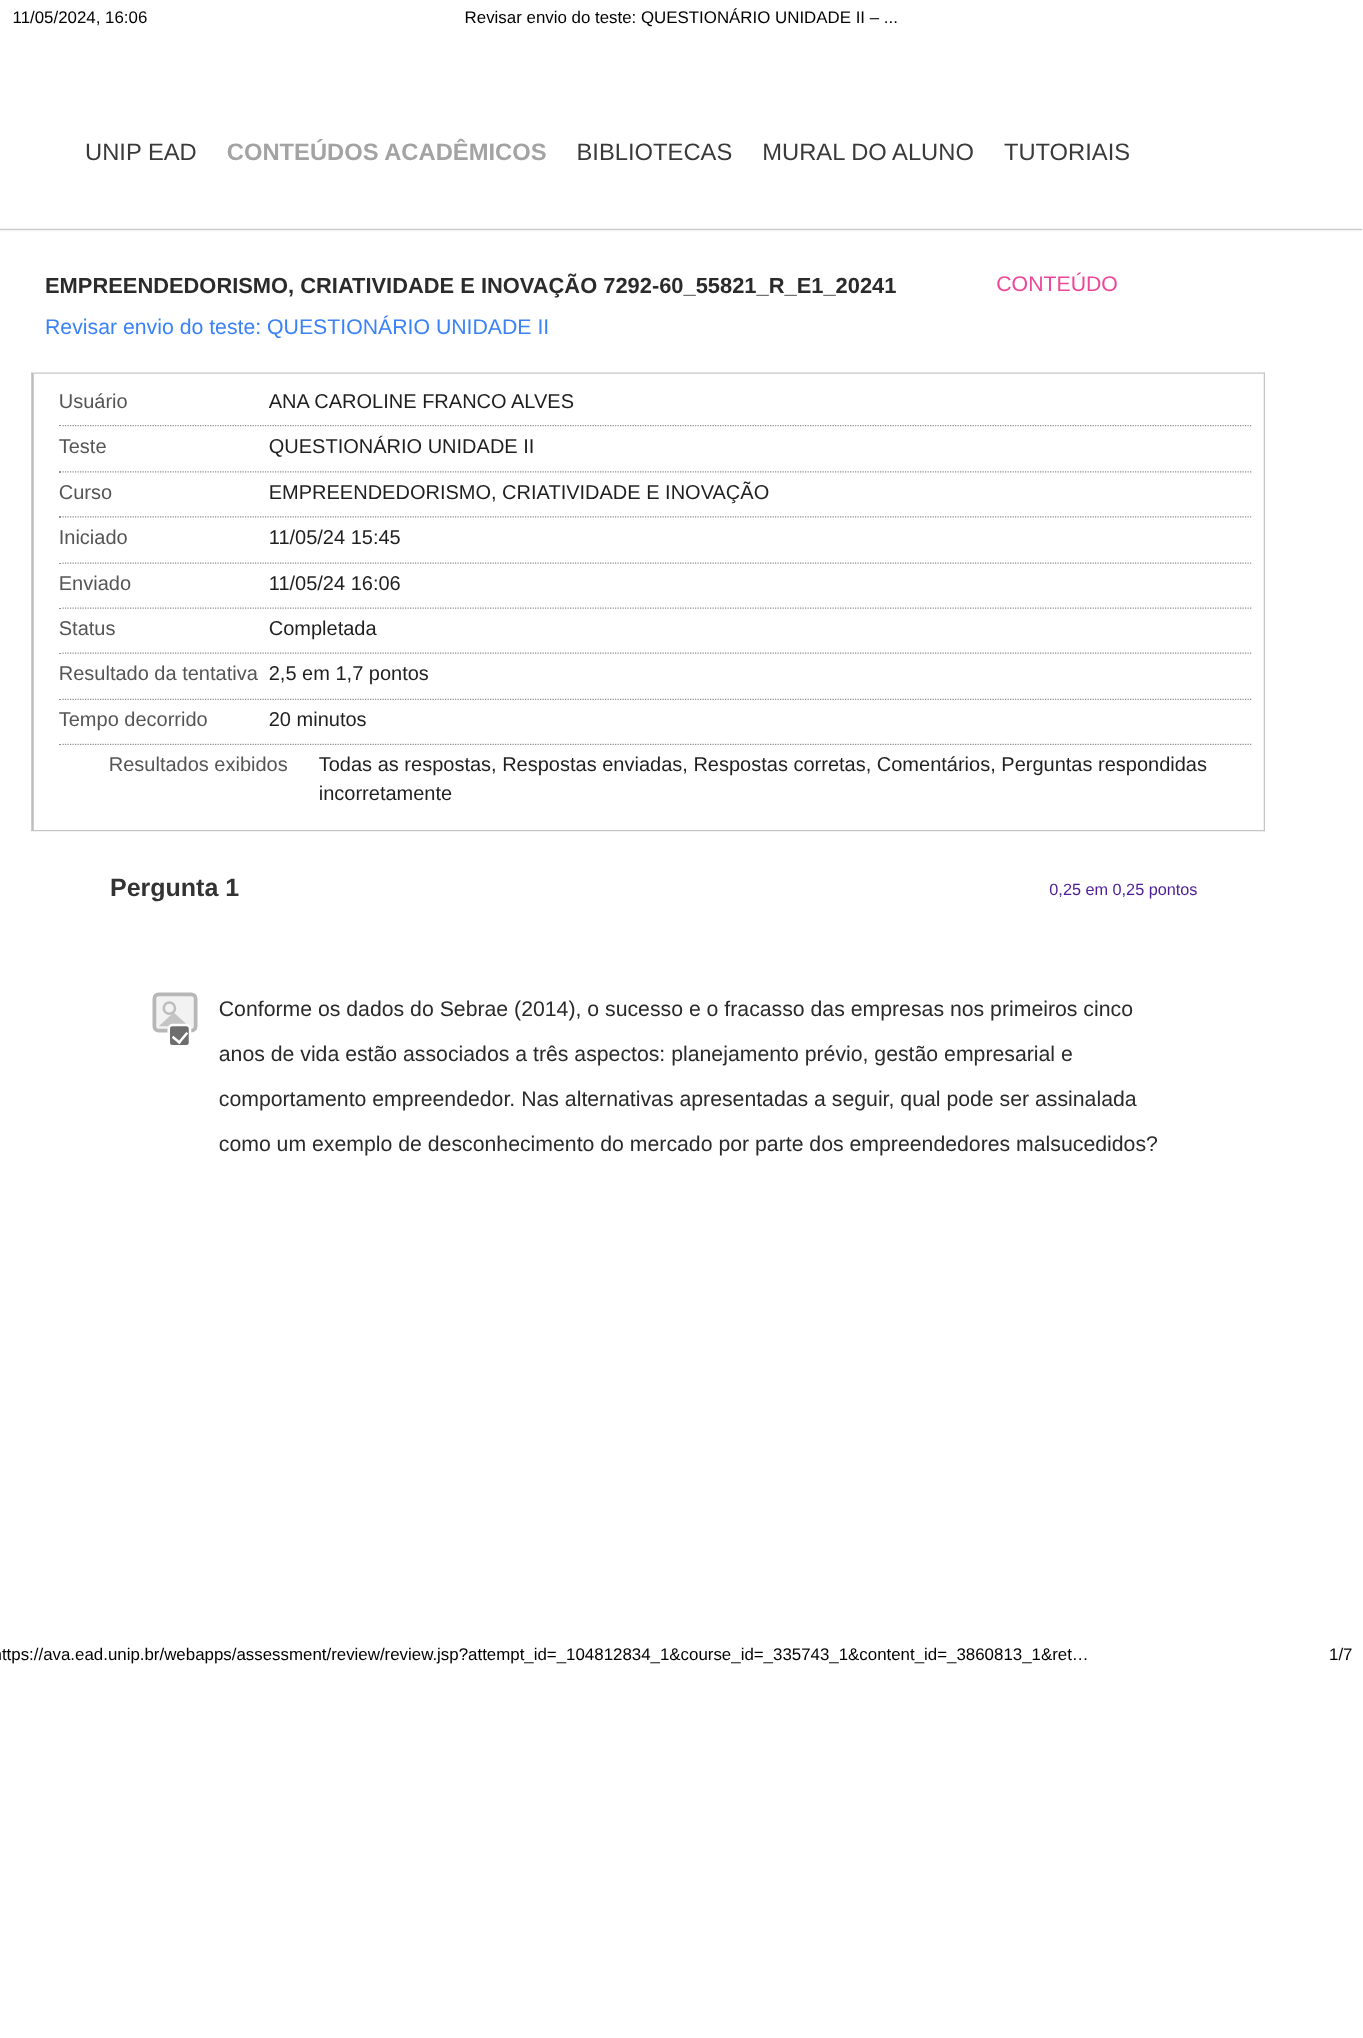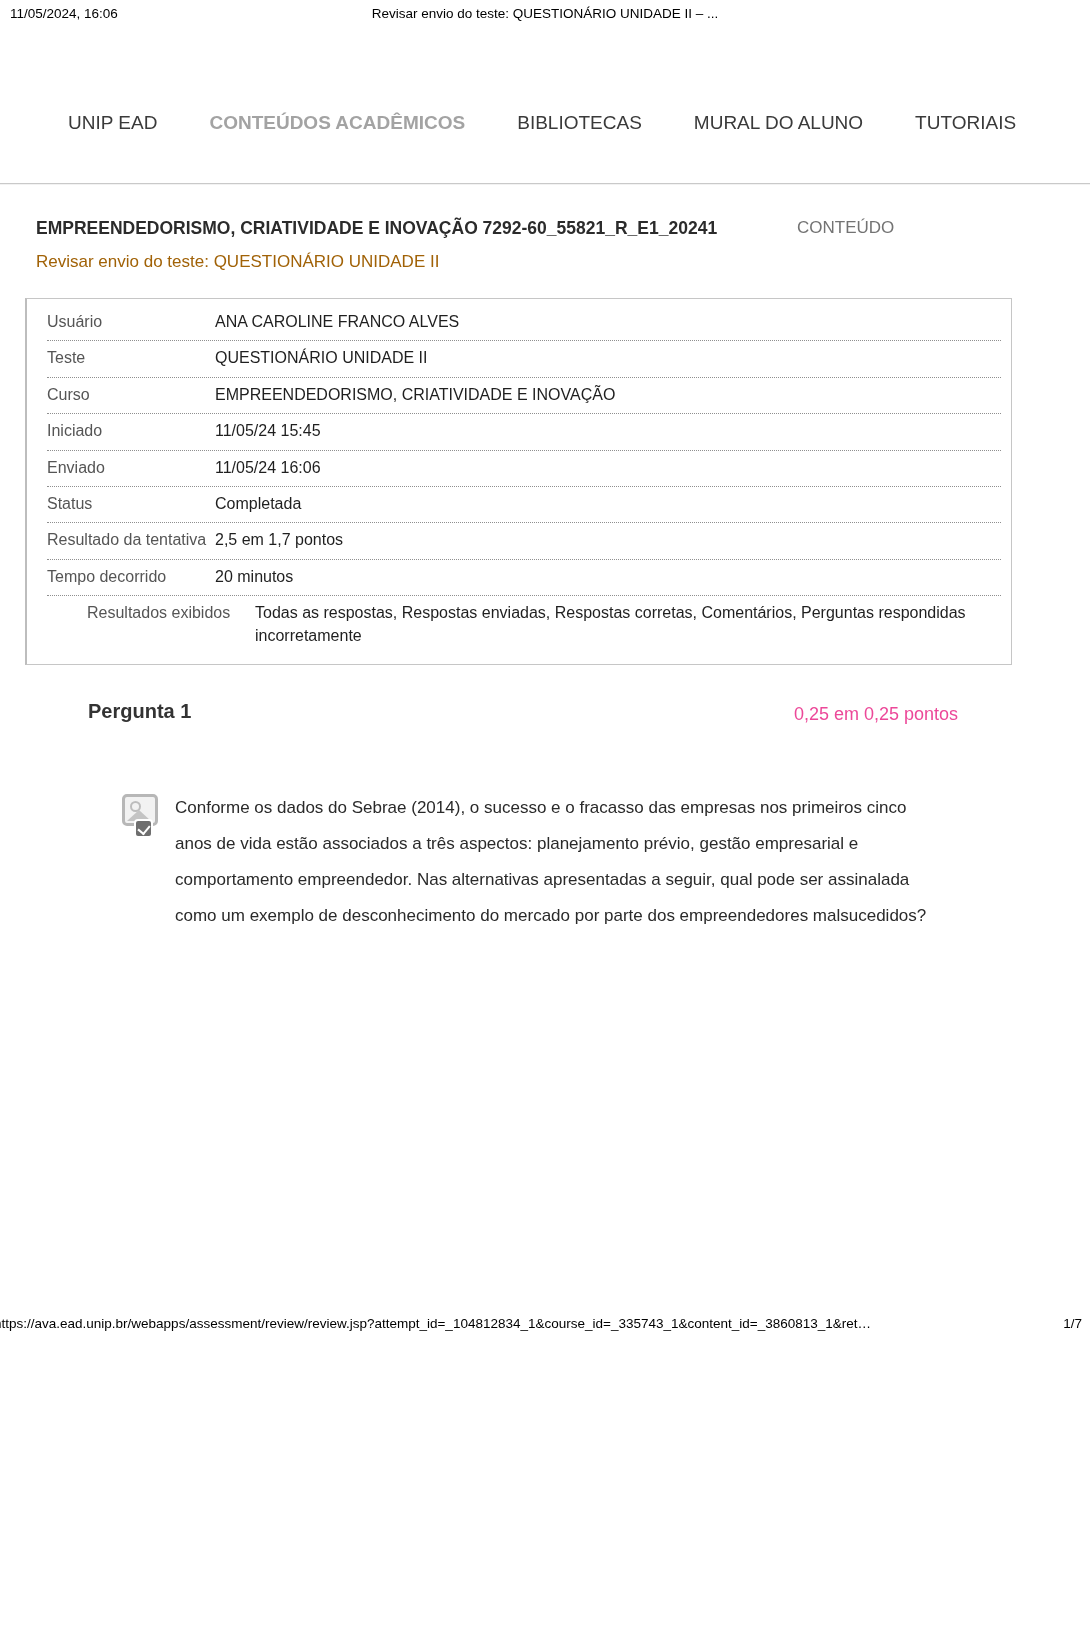--- a/index.html
+++ b/index.html
@@ -26,21 +26,21 @@
   }
   .print-header .ph-date { position: absolute; left: 0; top: 0; }
   .print-header .ph-title { position: absolute; left: 0; right: 0; top: 0; text-align: center; }
 
   
   .nav {
     position: absolute;
     top: 112px; left: 68px; right: 40px;
     display: flex;
     align-items: center;
-    gap: 52px;
+    gap: 24px;
     font-size: 19px;
     color: #3a3a3a;
     white-space: nowrap;
   }
   .nav .nav-item { cursor: pointer; }
   .nav .nav-item.active { color: #a3a3a3; font-weight: bold; }
 
   .top-divider {
     position: absolute;
     top: 183px; left: 0; right: 0;
@@ -57,28 +57,28 @@
   .course-title {
     font-size: 17.5px;
     font-weight: bold;
     color: #2b2b2b;
   }
   .content-link {
     position: absolute;
     left: 761px; top: 0;
     font-size: 17px;
     font-weight: normal;
-    color: #737373;
+    color: #ec4899;
     cursor: pointer;
   }
   .subtitle {
     position: absolute;
     top: 252px; left: 36px;
     font-size: 17px;
-    color: #a16207;
+    color: #3b82f6;
   }
 
   
   .summary-box {
     position: absolute;
     top: 298px; left: 25px;
     width: 987px;
     border: 1px solid #c6c6c6;
     border-left: 2px solid #bdbdbd;
     background: #ffffff;
@@ -107,22 +107,22 @@
     height: 26px;
   }
   .question-title {
     font-size: 20px;
     font-weight: bold;
     color: #333333;
   }
   .question-points {
     position: absolute;
     right: 0; top: 4px;
-    font-size: 18px;
-    color: #ec4899;
+    font-size: 13px;
+    color: #4c1d95;
   }
 
   .question-body {
     position: absolute;
     top: 790px; left: 122px;
     width: 830px;
   }
   .q-icon {
     position: absolute;
     left: 0; top: 4px;

